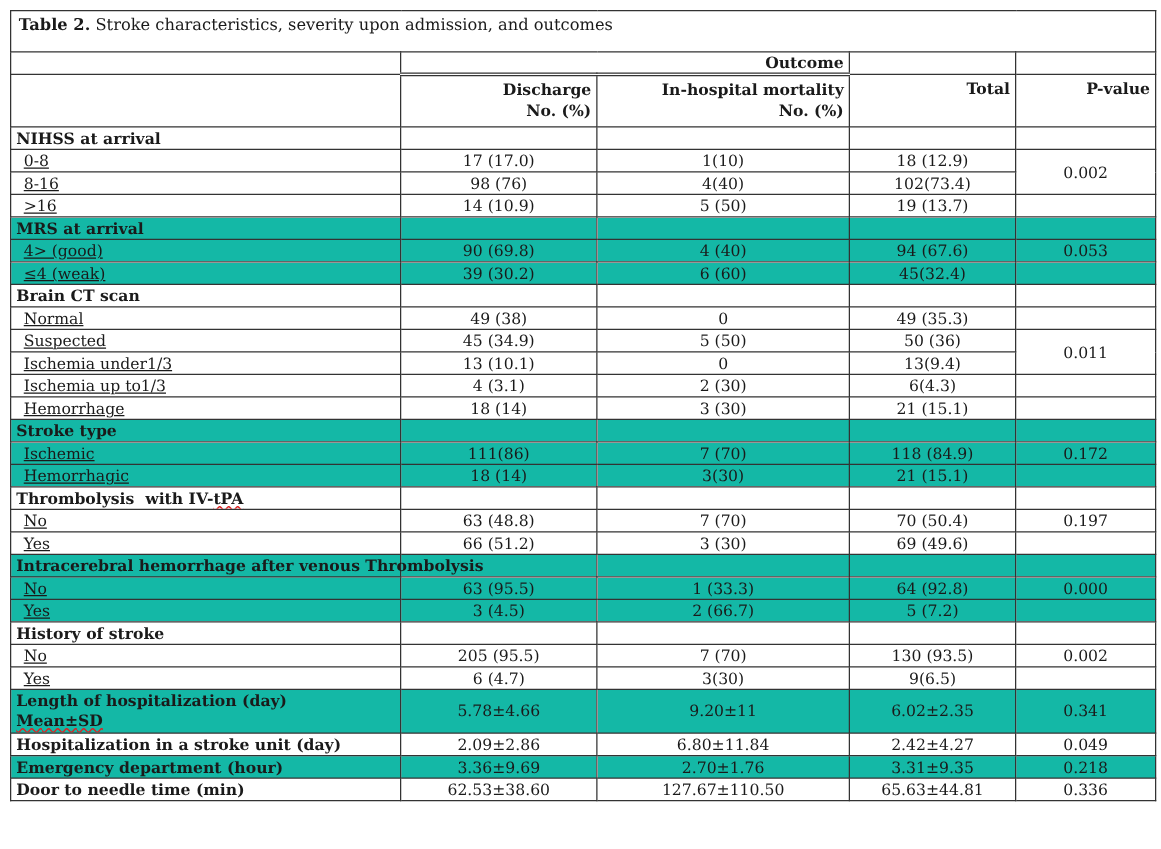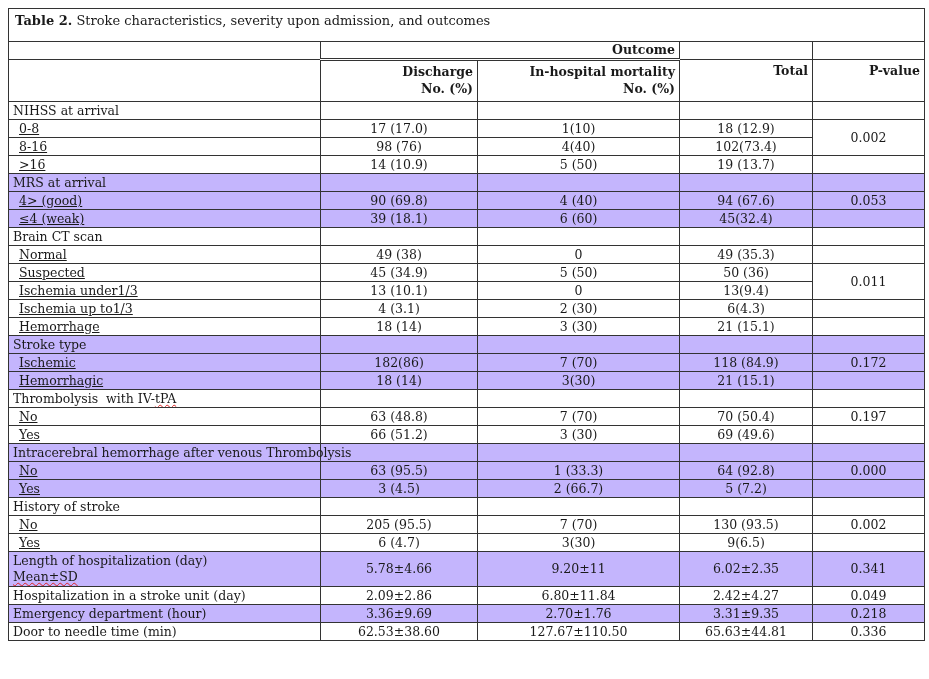--- a/index.html
+++ b/index.html
@@ -6,24 +6,24 @@
   body { width: 929px; height: 679px; position: relative; overflow: hidden;
          font-family: "DejaVu Serif", serif; color: #1a1a1a; }
   .wrap { position: absolute; left: 8px; top: 8px; width: 916px; }
   table { border-collapse: collapse; width: 916px; table-layout: fixed; font-size: 12.5px; padding-left: 26px; }
   td { border: 1.5px solid #333; padding: 0 4px; height: 17px; line-height: 17px; vertical-align: middle; white-space: nowrap; overflow: hidden; }
   .caption-cell { height: 28px; line-height: 20px; vertical-align: top; padding: 2px 6px; font-size: 13px; }
   .caption-cell b { font-weight: bold; }
   .hdr { font-weight: bold; text-align: right; }
   .outcome-cell { height: 16px; line-height: 16px; border-bottom: 3px double #333; }
   .hdr2 { height: 38px; line-height: 17px; vertical-align: top; padding-top: 2px; }
-  .sec { font-weight: normal; }
+  .sec { font-weight: bold; }
   .sub { padding-left: 10px; text-decoration: underline; }
   .num { text-align: center; }
-  .grey td { background: #c4b5fd; }
+  .grey td { background: #14b8a6; }
   .tall td { height: 34px; line-height: 16px; }
   .spell { text-decoration: underline wavy #d22; text-decoration-thickness: 1px; margin-top: 12px; }
 </style>
 </head>
 <body>
 
 <div class="wrap">
 <table>
   <colgroup>
     <col style="width:312px">
@@ -93,21 +93,21 @@
   </tr>
   <tr class="grey">
     <td class="sub">4&gt; (good)</td>
     <td class="num">90 (69.8)</td>
     <td class="num">4 (40)</td>
     <td class="num">94 (67.6)</td>
     <td class="num">0.053</td>
   </tr>
   <tr class="grey">
     <td class="sub">≤4 (weak)</td>
-    <td class="num">39 (18.1)</td>
+    <td class="num">39 (30.2)</td>
     <td class="num">6 (60)</td>
     <td class="num">45(32.4)</td>
     <td></td>
   </tr>
 
   <tr>
     <td class="sec">Brain CT scan</td>
           <td></td>
           <td></td>
           <td></td>
@@ -150,21 +150,21 @@
 
   <tr class="grey">
     <td class="sec">Stroke type</td>
           <td></td>
           <td></td>
           <td></td>
           <td></td>
   </tr>
   <tr class="grey">
     <td class="sub">Ischemic</td>
-    <td class="num">182(86)</td>
+    <td class="num">111(86)</td>
     <td class="num">7 (70)</td>
     <td class="num">118 (84.9)</td>
     <td class="num">0.172</td>
   </tr>
   <tr class="grey">
     <td class="sub">Hemorrhagic</td>
     <td class="num">18 (14)</td>
     <td class="num">3(30)</td>
     <td class="num">21 (15.1)</td>
     <td></td>

